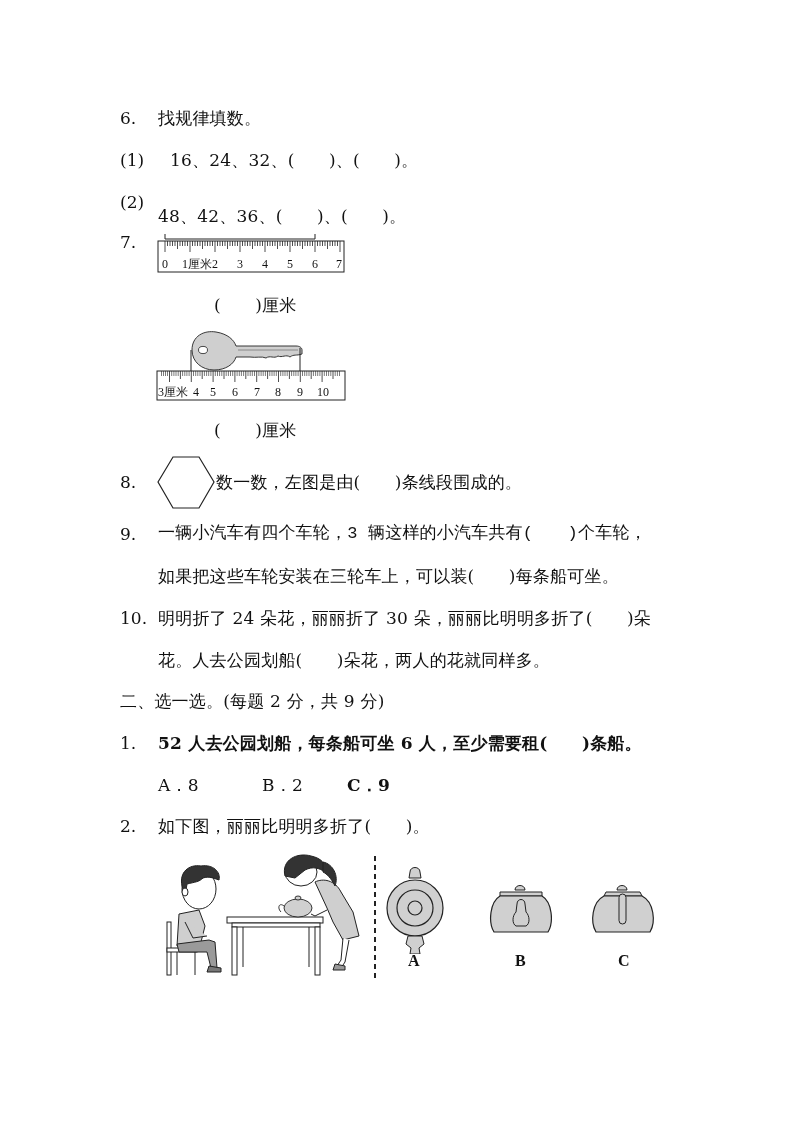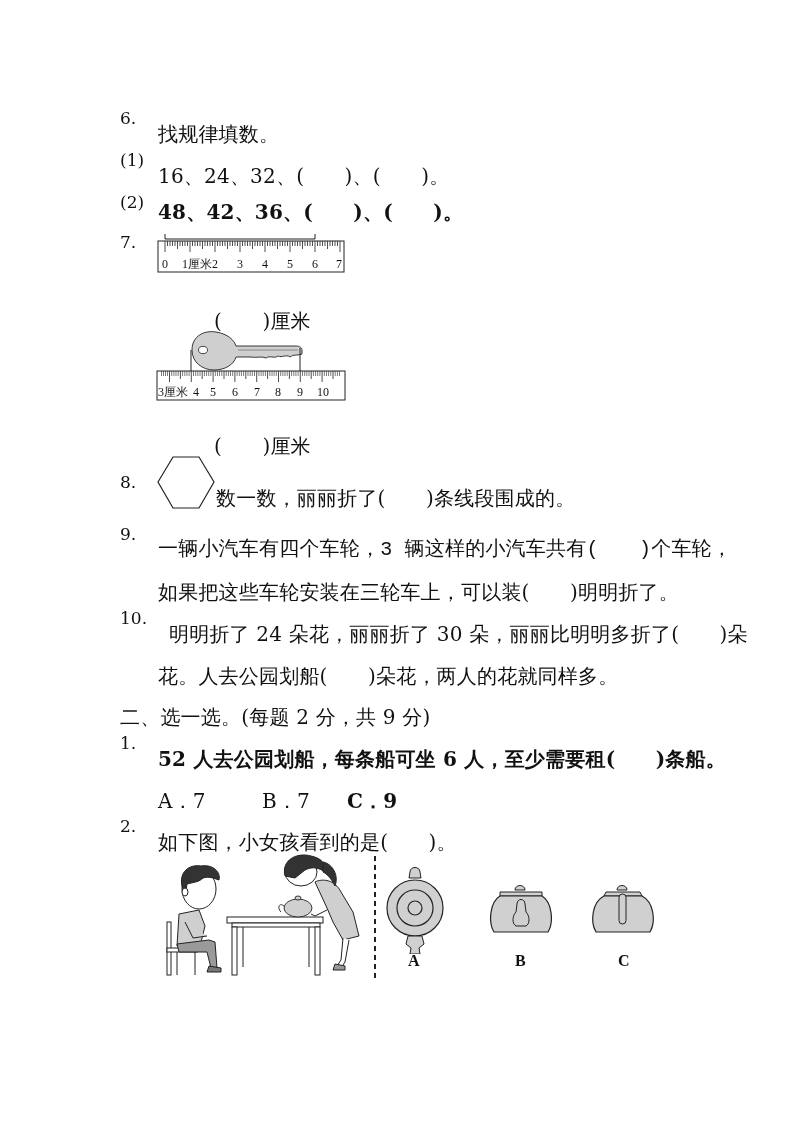--- a/index.html
+++ b/index.html
@@ -2,34 +2,34 @@
 <html><head>
 <meta charset="utf-8">
 <style>
   html, body { margin: 0; padding: 0; background: #ffffff; }
   body {
     width: 793px; height: 1122px; position: relative; overflow: hidden;
     font-family: "DejaVu Serif", "Liberation Serif", serif;
     color: #111;
   }
   .num { position: absolute; font-size: 17px; line-height: 24px; }
-  .txt { position: absolute; font-size: 20px; line-height: 24px; white-space: nowrap; letter-spacing: 0.2px; margin-top: 16px; }
+  .txt { position: absolute; font-size: 17px; line-height: 24px; white-space: nowrap; letter-spacing: 0.2px; }
   svg text { font-family: "Liberation Serif", "DejaVu Serif", serif; }
   .opt-label { font-family: "Liberation Serif", serif; font-weight: bold; font-size: 16px; }
 </style>
 </head>
 <body>
 
 <div>
   <span class="num" style="left:120px; top:106px;">6.</span>
   <span class="txt" style="left:158px; top:106px;">找规律填数。</span>
   <span class="num" style="left:120px; top:148px;">(1)</span>
-  <span class="txt" style="left:158px; top:148px;">16、24、32、(　　)、(　　)。</span>
+  <span class="txt" style="left:170px; top:148px;">16、24、32、(　　)、(　　)。</span>
   <span class="num" style="left:120px; top:190px;">(2)</span>
-  <span class="txt" style="left:158px; top:184px;font-weight:bold;">48、42、36、(　　)、(　　)。</span>
+  <span class="txt" style="left:158px; top:204px;">48、42、36、(　　)、(　　)。</span>
 </div>
 
 <div>
   <span class="num" style="left:120px; top:230px;">7.</span>
 
   <svg style="position:absolute; left:157px; top:232px;" width="190" height="42" viewBox="0 0 190 42">
 
     <path d="M8 2 V7 H158 V2" fill="none" stroke="#222" stroke-width="1"></path>
     <rect x="1" y="9" width="186" height="31" fill="#fff" stroke="#222" stroke-width="1"></rect>
     <g stroke="#222" stroke-width="0.8">
@@ -230,46 +230,46 @@
     </g>
   </svg>
   <span class="txt" style="left:214px; top:418px;">(　　)厘米</span>
 </div>
 
 <div>
   <span class="num" style="left:120px; top:470px;">8.</span>
   <svg style="position:absolute; left:156px; top:455px;" width="60" height="56" viewBox="0 0 60 56">
     <polygon points="2,27 17,2 43,2 58,27 43,53 17,53" fill="#fff" stroke="#222" stroke-width="1.2"></polygon>
   </svg>
-  <span class="txt" style="left:216px; top:470px;">数一数，丽丽折了(　　)条线段围成的。</span>
+  <span class="txt" style="left:216px; top:470px;">数一数，左图是由(　　)条线段围成的。</span>
 </div>
 
 <div>
   <span class="num" style="left:120px; top:522px;">9.</span>
   <span class="txt" style="left:158px; top:522px;font-family:Liberation Mono, monospace;">一辆小汽车有四个车轮，3 辆这样的小汽车共有(　　)个车轮，</span>
-  <span class="txt" style="left:158px; top:564px;">如果把这些车轮安装在三轮车上，可以装(　　)明明折了。</span>
+  <span class="txt" style="left:158px; top:564px;">如果把这些车轮安装在三轮车上，可以装(　　)每条船可坐。</span>
 </div>
 
 <div>
   <span class="num" style="left:120px; top:606px;">10.</span>
-  <span class="txt" style="left:169px; top:606px;">明明折了 24 朵花，丽丽折了 30 朵，丽丽比明明多折了(　　)朵</span>
+  <span class="txt" style="left:158px; top:606px;">明明折了 24 朵花，丽丽折了 30 朵，丽丽比明明多折了(　　)朵</span>
   <span class="txt" style="left:158px; top:648px;">花。人去公园划船(　　)朵花，两人的花就同样多。</span>
 </div>
 
 <div>
   <span class="txt" style="left:120px; top:689px;">二、选一选。(每题 2 分，共 9 分)</span>
 
   <span class="num" style="left:120px; top:731px;">1.</span>
   <span class="txt" style="left:158px; top:731px;font-weight:bold;">52 人去公园划船，每条船可坐 6 人，至少需要租(　　)条船。</span>
-  <span class="txt" style="left:158px; top:773px;">A．7</span>
-  <span class="txt" style="left:262px; top:773px;">B．7</span>
+  <span class="txt" style="left:158px; top:773px;">A．8</span>
+  <span class="txt" style="left:262px; top:773px;">B．2</span>
   <span class="txt" style="left:347px; top:773px;font-weight:bold;">C．9</span>
 
   <span class="num" style="left:120px; top:814px;">2.</span>
-  <span class="txt" style="left:158px; top:814px;">如下图，小女孩看到的是(　　)。</span>
+  <span class="txt" style="left:158px; top:814px;">如下图，丽丽比明明多折了(　　)。</span>
 
   <svg style="position:absolute; left:155px; top:852px;" width="230" height="130" viewBox="0 0 230 130">
 
     <g stroke="#222" stroke-width="1" fill="none">
 
       <rect x="12" y="70" width="4" height="53" fill="#fff"></rect>
       <rect x="12" y="96" width="30" height="4" fill="#fff"></rect>
       <line x1="40" y1="100" x2="40" y2="123"></line>
       <line x1="22" y1="100" x2="22" y2="123"></line>
 

